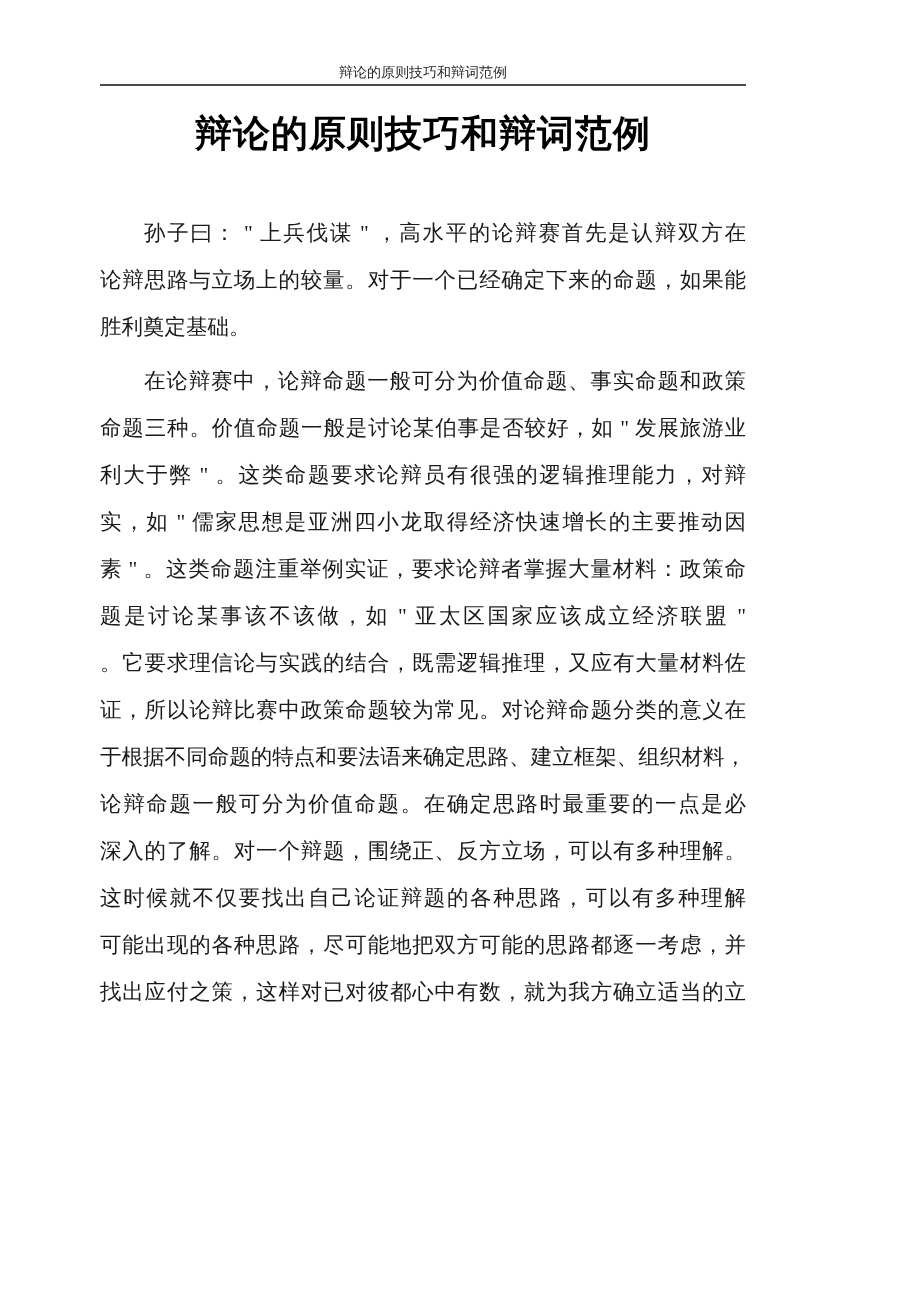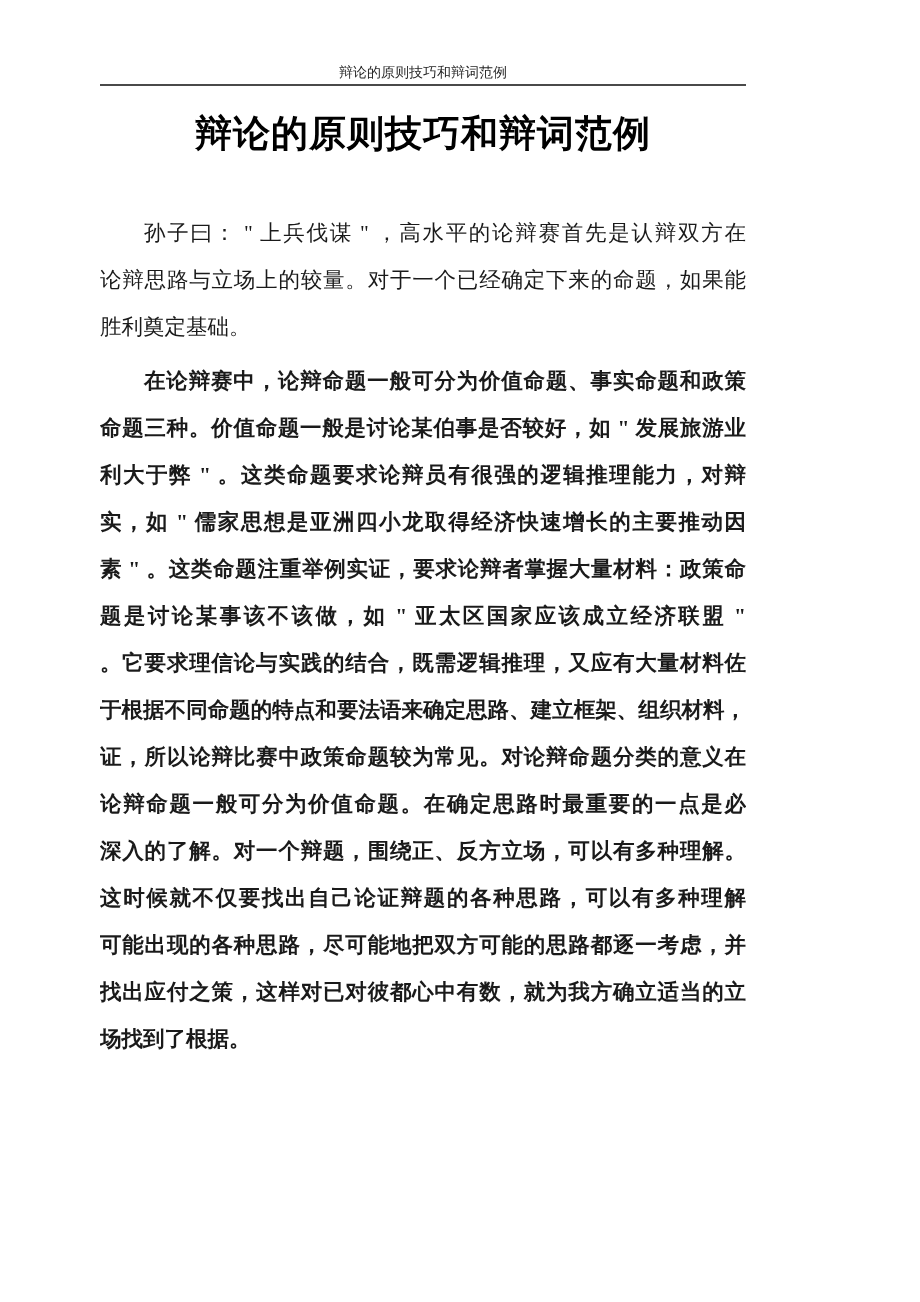--- a/index.html
+++ b/index.html
@@ -40,21 +40,20 @@
     font-weight: bold;
     color: var(--title, #000000);
     letter-spacing: 1px;
   }
   .paragraphs {
     margin-top: 53px;
     font-size: 21.5px;
   }
   .para + .para {
     margin-top: 7px;
-    font-weight: bold;
   }
   .line {
     line-height: 47px;
     text-align: justify;
     text-align-last: justify;
     height: 47px;
     overflow: hidden;
   }
   .line.first {
     text-indent: 44px;
@@ -82,23 +81,22 @@
         <div class="line last">胜利奠定基础。</div>
       </div>
       <div class="para">
         <div class="line first">在论辩赛中，论辩命题一般可分为价值命题、事实命题和政策</div>
         <div class="line">命题三种。价值命题一般是讨论某伯事是否较好，如 " 发展旅游业</div>
         <div class="line">利大于弊 "  。这类命题要求论辩员有很强的逻辑推理能力，对辩</div>
         <div class="line">实，如 "  儒家思想是亚洲四小龙取得经济快速增长的主要推动因</div>
         <div class="line">素 " 。这类命题注重举例实证，要求论辩者掌握大量材料：政策命</div>
         <div class="line">题是讨论某事该不该做，如 "  亚太区国家应该成立经济联盟 "</div>
         <div class="line">。它要求理信论与实践的结合，既需逻辑推理，又应有大量材料佐</div>
+        <div class="line">证，所以论辩比赛中政策命题较为常见。对论辩命题分类的意义在</div>
         <div class="line">于根据不同命题的特点和要法语来确定思路、建立框架、组织材料，</div>
-        <div class="line">证，所以论辩比赛中政策命题较为常见。对论辩命题分类的意义在</div>
         <div class="line">论辩命题一般可分为价值命题。在确定思路时最重要的一点是必</div>
         <div class="line">深入的了解。对一个辩题，围绕正、反方立场，可以有多种理解。</div>
         <div class="line">这时候就不仅要找出自己论证辩题的各种思路，可以有多种理解</div>
         <div class="line">可能出现的各种思路，尽可能地把双方可能的思路都逐一考虑，并</div>
         <div class="line">找出应付之策，这样对已对彼都心中有数，就为我方确立适当的立</div>
-        <div class="line last">场找到了根据。</div>
       </div>
     </div>
 </div>
 
 </body></html>

